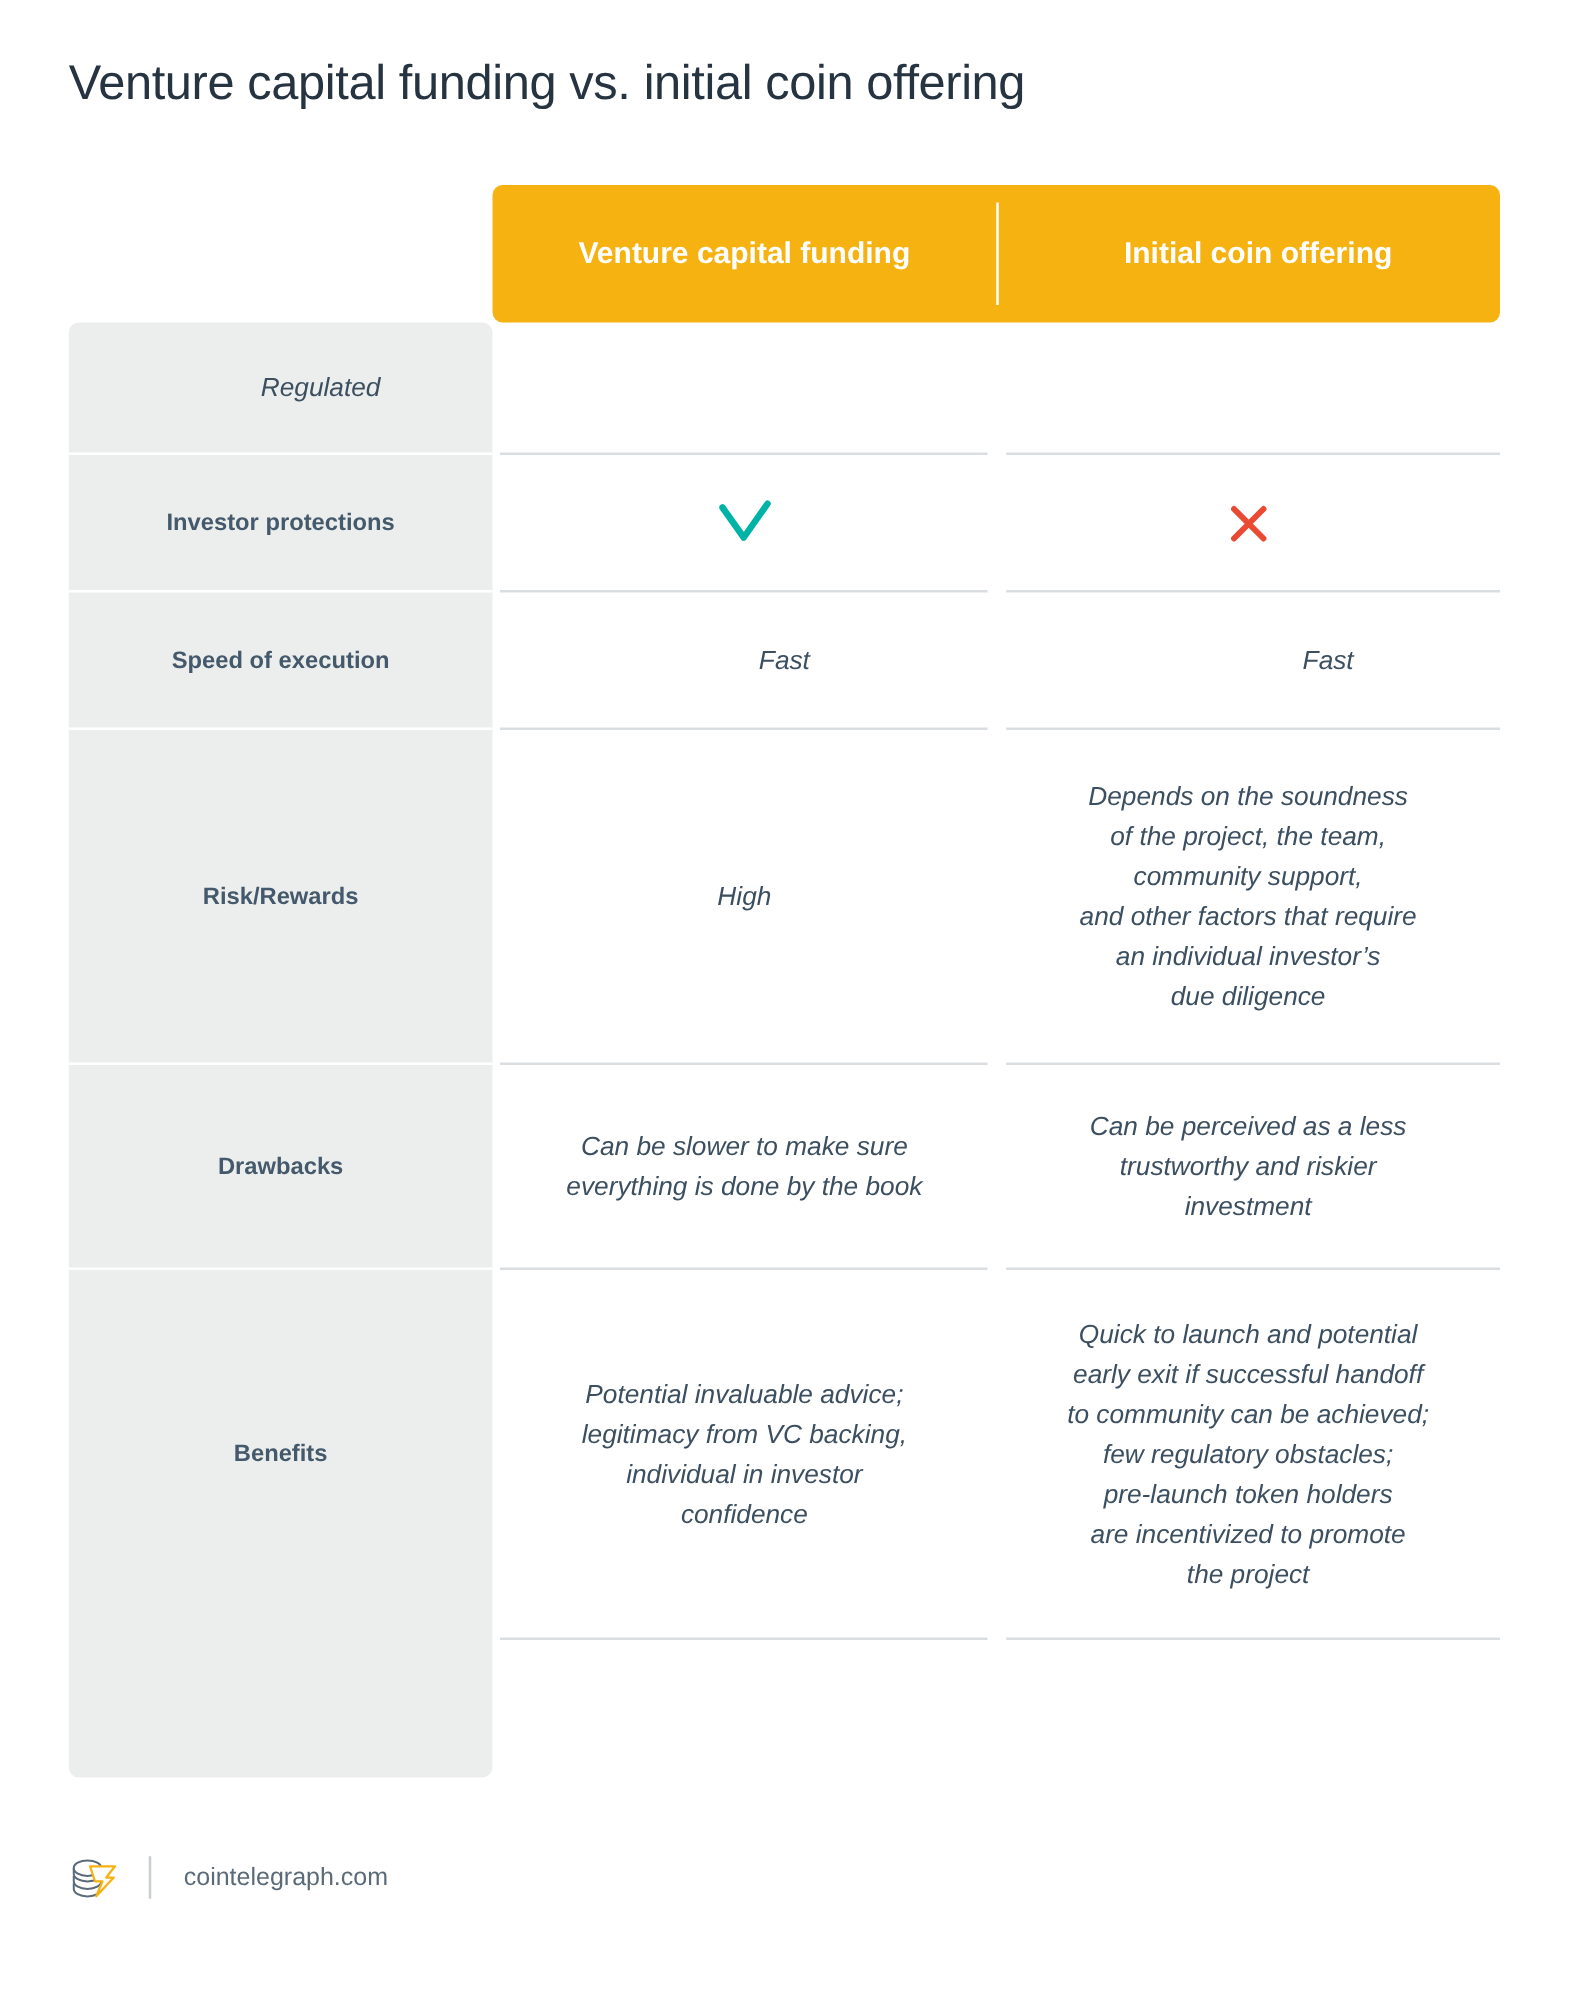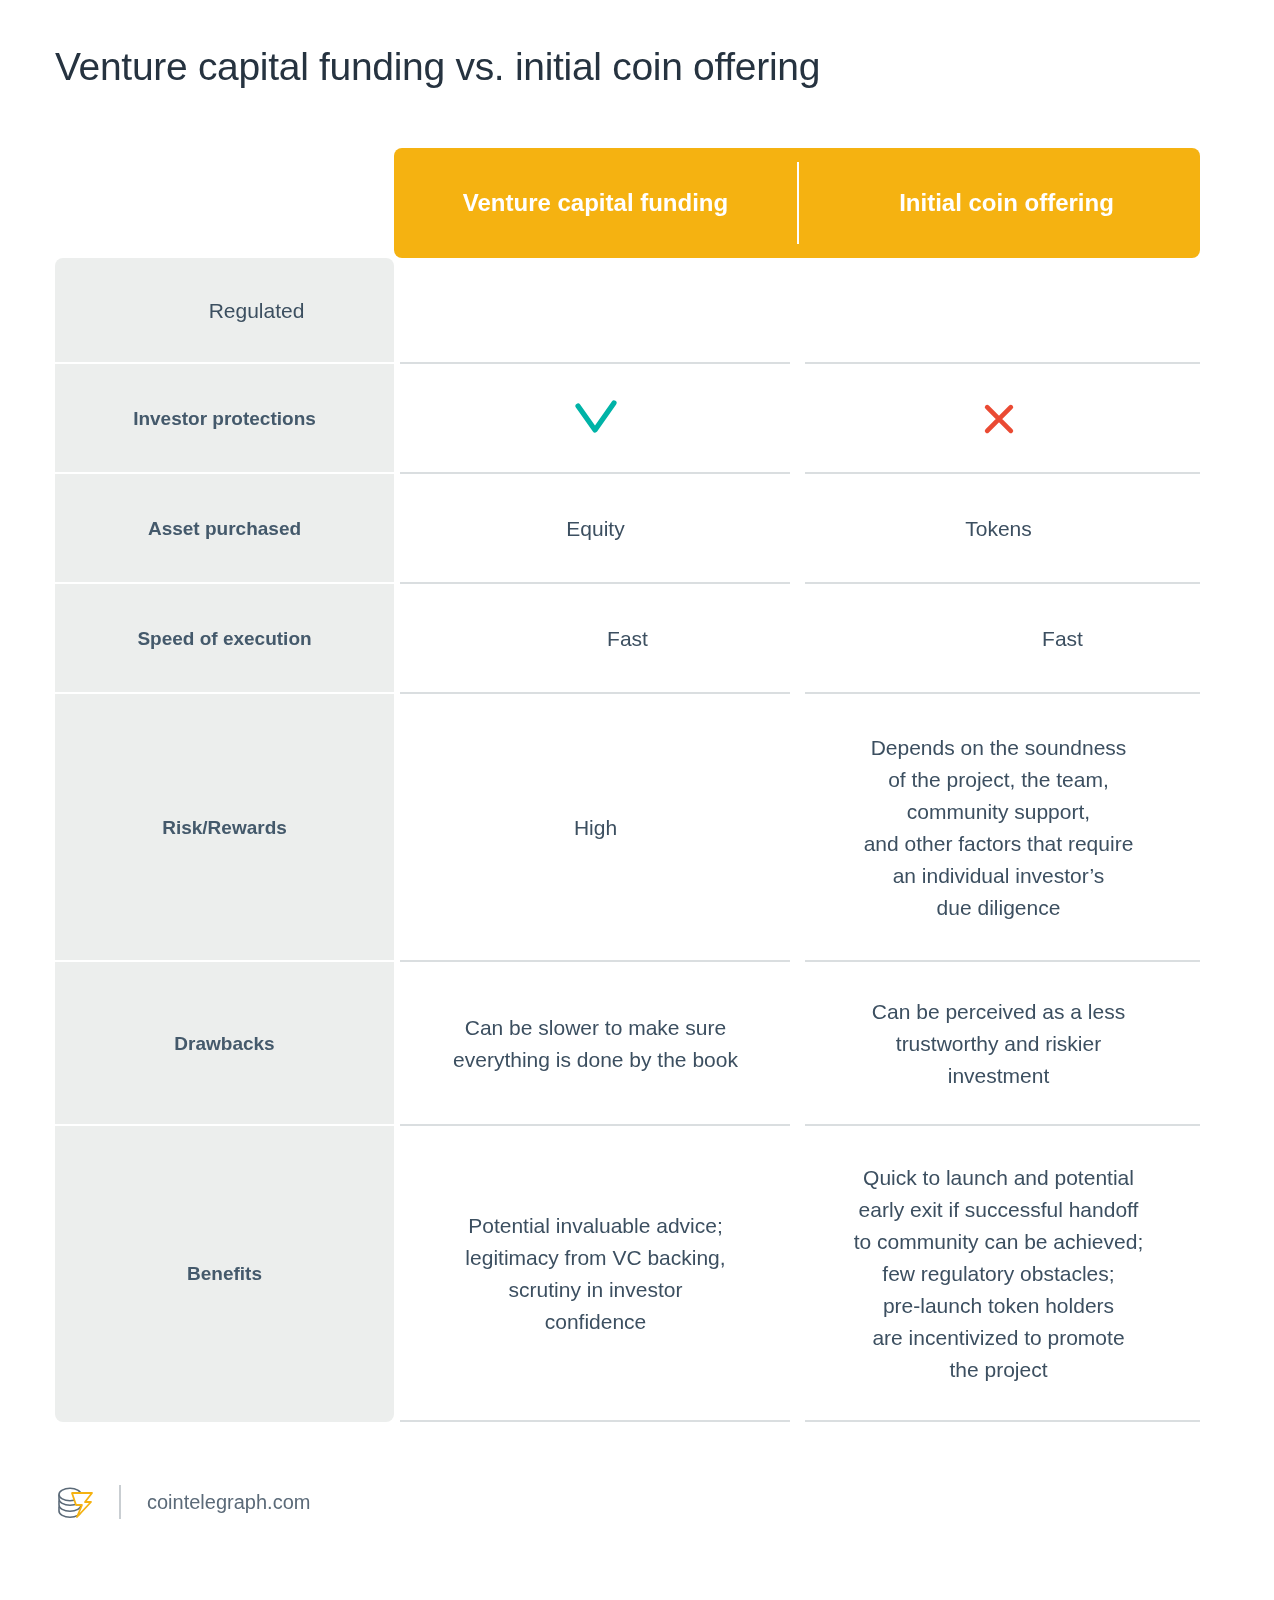--- a/index.html
+++ b/index.html
@@ -81,20 +81,21 @@
   .cell-val {
     flex:0 0 403px;
     width:403px;
     display:flex; align-items:center; justify-content:center;
     text-align:center;
     font-size:21px;
     line-height:1.53;
     color:#3C4F60;
     padding:0 14px;
     white-space:pre-line;
+    font-style:italic;
   }
 
   
   .sep-label {
     position:absolute; left:0; bottom:0;
     width:339px; height:2px; background:#ffffff;
   }
   .sep-a {
     position:absolute; left:345px; bottom:0;
     width:390px; height:2px; background:#DADEE0;
@@ -153,28 +154,20 @@
             <div class="sep-b"></div>
           </div>
           <div class="row" style="height: 110px;">
             <div class="cell-label">Investor protections</div>
             <div class="cell-val"><span class="mark"><svg viewBox="0 0 50 44" width="50" height="44">
                   <path d="M7 9 L24 33 L43 6" fill="none" stroke="#00B3A7" stroke-width="5.2" stroke-linecap="round" stroke-linejoin="round"></path>
                 </svg></span></div>
             <div class="cell-val"><span class="mark"><svg viewBox="0 0 44 44" width="40" height="40">
                   <path d="M9 9 L35 35 M35 9 L9 35" fill="none" stroke="#EA4A33" stroke-width="5.2" stroke-linecap="round"></path>
                 </svg></span></div>
-            <div class="sep-label"></div>
-            <div class="sep-a"></div>
-            <div class="sep-b"></div>
-          </div>
-          <div class="row" style="height: 110px;">
-            <div class="cell-label">Asset purchased</div>
-            <div class="cell-val">Equity</div>
-            <div class="cell-val">Tokens</div>
             <div class="sep-label"></div>
             <div class="sep-a"></div>
             <div class="sep-b"></div>
           </div>
           <div class="row" style="height: 110px; gap: 32px;">
             <div class="cell-label">Speed of execution</div>
             <div class="cell-val">Fast</div>
             <div class="cell-val">Fast</div>
             <div class="sep-label"></div>
             <div class="sep-a"></div>
@@ -201,21 +194,21 @@
 trustworthy and riskier
 investment</div>
             <div class="sep-label"></div>
             <div class="sep-a"></div>
             <div class="sep-b"></div>
           </div>
           <div class="row" style="height: 296px;">
             <div class="cell-label">Benefits</div>
             <div class="cell-val">Potential invaluable advice;
 legitimacy from VC backing,
-scrutiny in investor
+individual in investor
 confidence</div>
             <div class="cell-val">Quick to launch and potential
 early exit if successful handoff
 to community can be achieved;
 few regulatory obstacles;
 pre-launch token holders
 are incentivized to promote
 the project</div>
             <div class="sep-a"></div>
             <div class="sep-b"></div>

